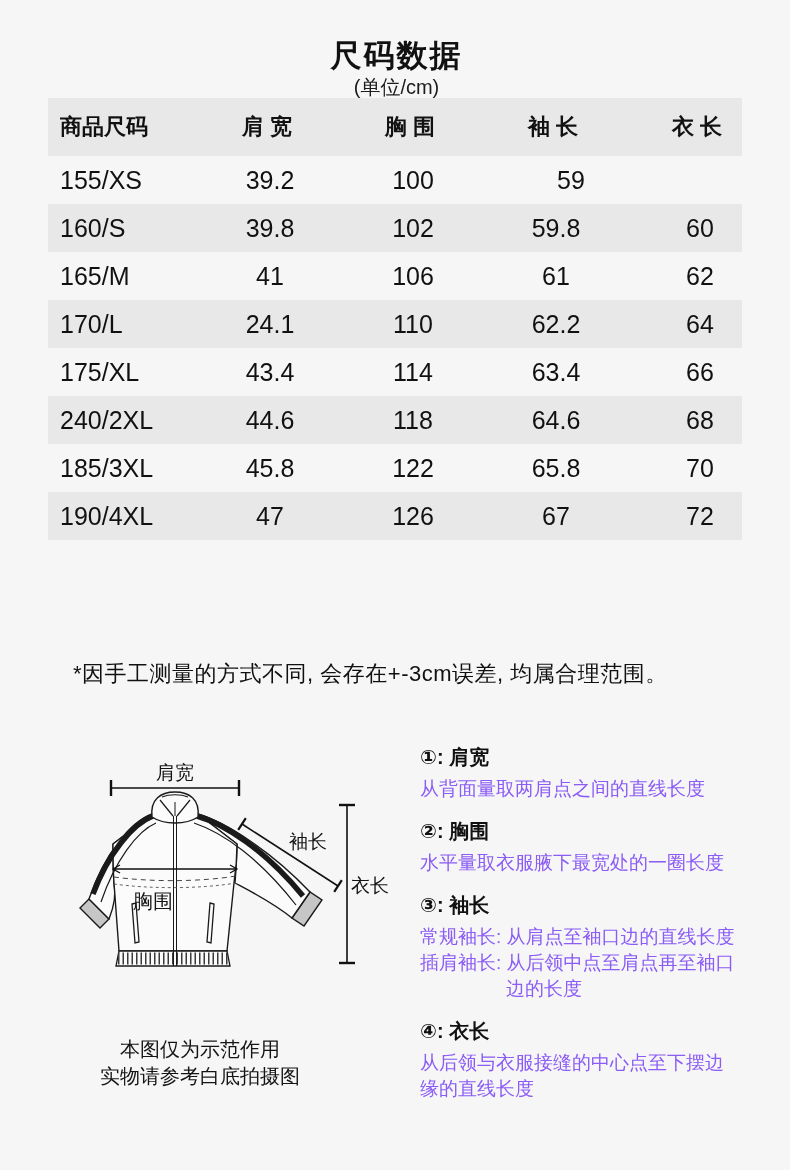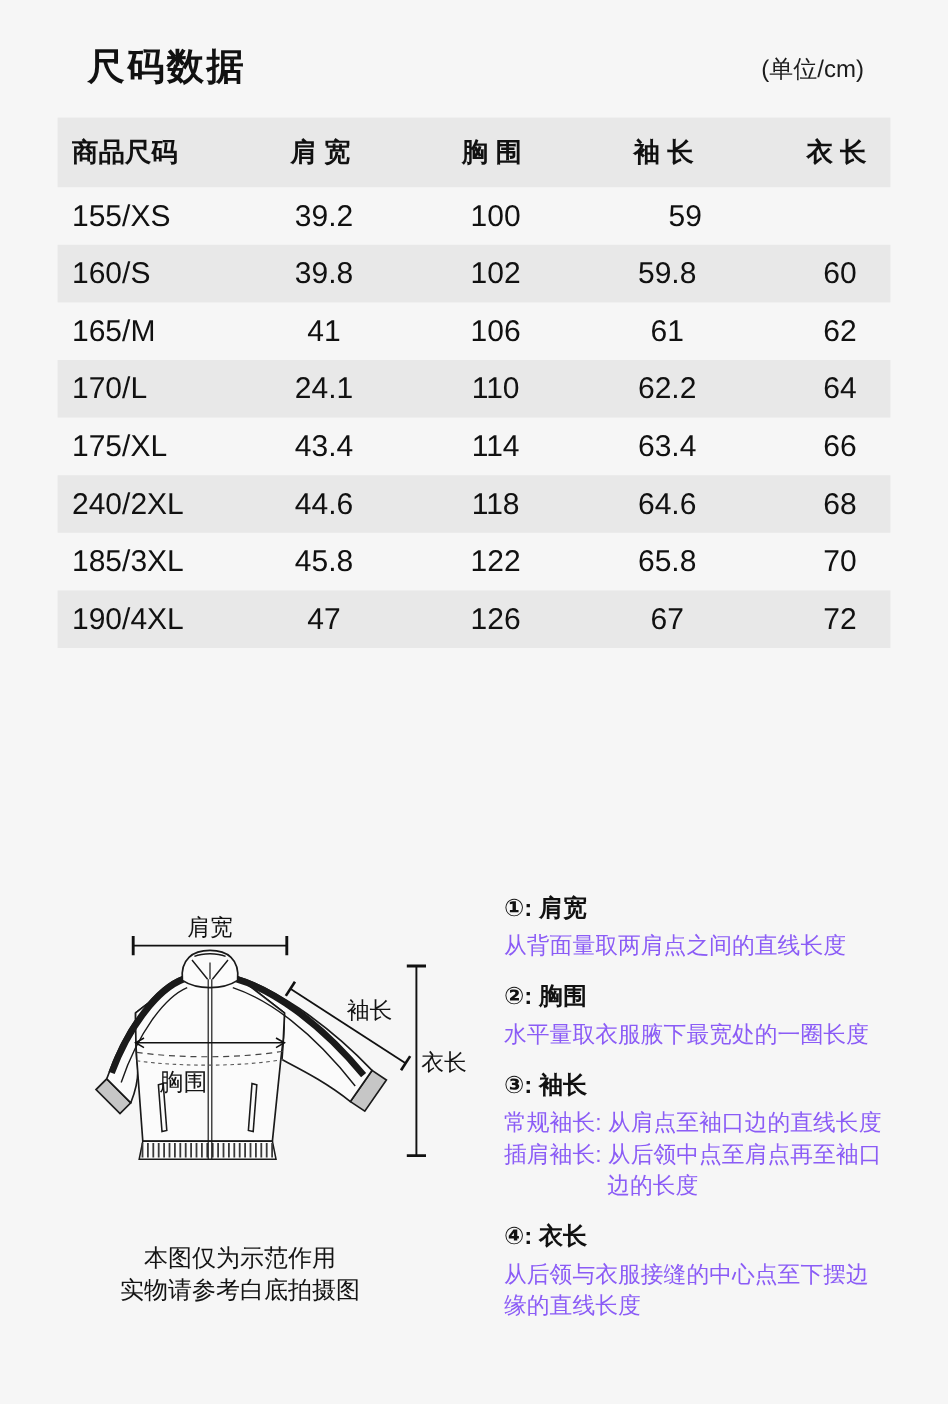--- a/index.html
+++ b/index.html
@@ -8,21 +8,21 @@
     --ink:#111111;
   }
   *{box-sizing:border-box;}
   html,body{margin:0;padding:0;background:#ffffff;}
   .page{
     position:relative;width:790px;height:1170px;overflow:hidden;
     background:var(--bg);color:var(--ink);
     font-family:"Liberation Sans","DejaVu Sans",sans-serif;
   }
   
-  .title-row{position:absolute;left:73px;right:70px;top:38px;display:flex;justify-content:space-between;align-items:flex-end;}
+  .title-row{position:absolute;left:73px;right:70px;top:38px;display:flex;justify-content:space-between;align-items:center;flex-direction:column;}
   .page-title{margin:0;font-size:31px;font-weight:700;letter-spacing:2px;line-height:36px;}
   .unit-label{font-size:20px;color:#1c1c1c;padding-bottom:3px;}
   
   .size-table{position:absolute;left:48px;top:98px;width:694px;}
   .trow{display:grid;grid-template-columns:150px 144px 142px 144px 114px;align-items:center;height:48px;}
   .trow.head{height:58px;background:var(--stripe);}
   .trow.alt{background:var(--stripe);}
   .cell{text-align:center;font-size:25px;font-stretch:condensed;white-space:nowrap;}
   .trow.head .cell{font-size:22px;font-weight:700;}
   .trow.head .cell:not(.c0){letter-spacing:6px;}
@@ -112,20 +112,21 @@
         <div class="trow alt">
           <div class="cell c0">190/4XL</div>
           <div class="cell c1">47</div>
           <div class="cell c2">126</div>
           <div class="cell c3">67</div>
           <div class="cell c4">72</div>
         </div>
       </div>
   </div>
 
+  <p class="note">*因手工测量的方式不同, 会存在+-3cm误差, 均属合理范围。</p>
 
   <div class="diagram">
     <svg width="350" height="270" viewBox="0 0 350 270">
 
       <polygon points="49,147 69,167 60,176 40,156" fill="#c6c6c6" stroke="#1a1a1a" stroke-width="1.4"></polygon>
 
       <polygon points="270,140 252,166 264,174 282,148" fill="#c6c6c6" stroke="#1a1a1a" stroke-width="1.4"></polygon>
 
       <path d="M112,62 C90,70 64,103 49,147 L69,167 C75,152 76,141 74,131 C73,118 73,105 73,92 Z" fill="#fbfbfb" stroke="#1a1a1a" stroke-width="1.4" stroke-linejoin="round"></path>
 

